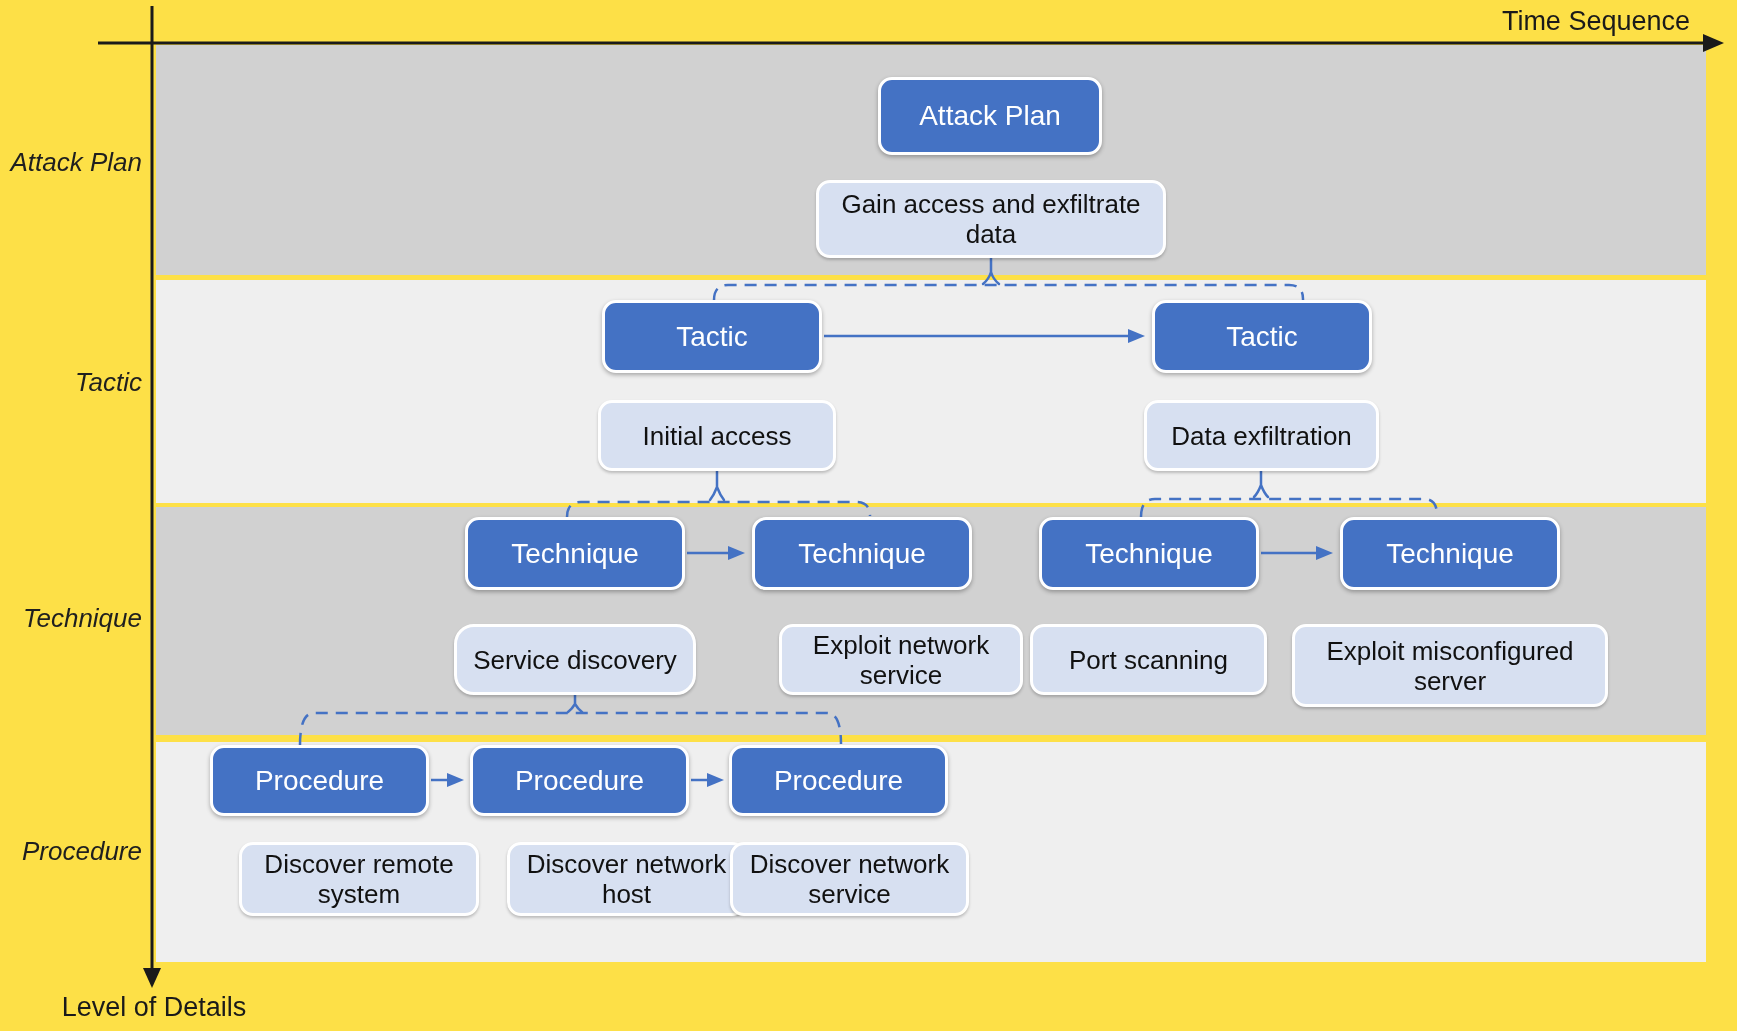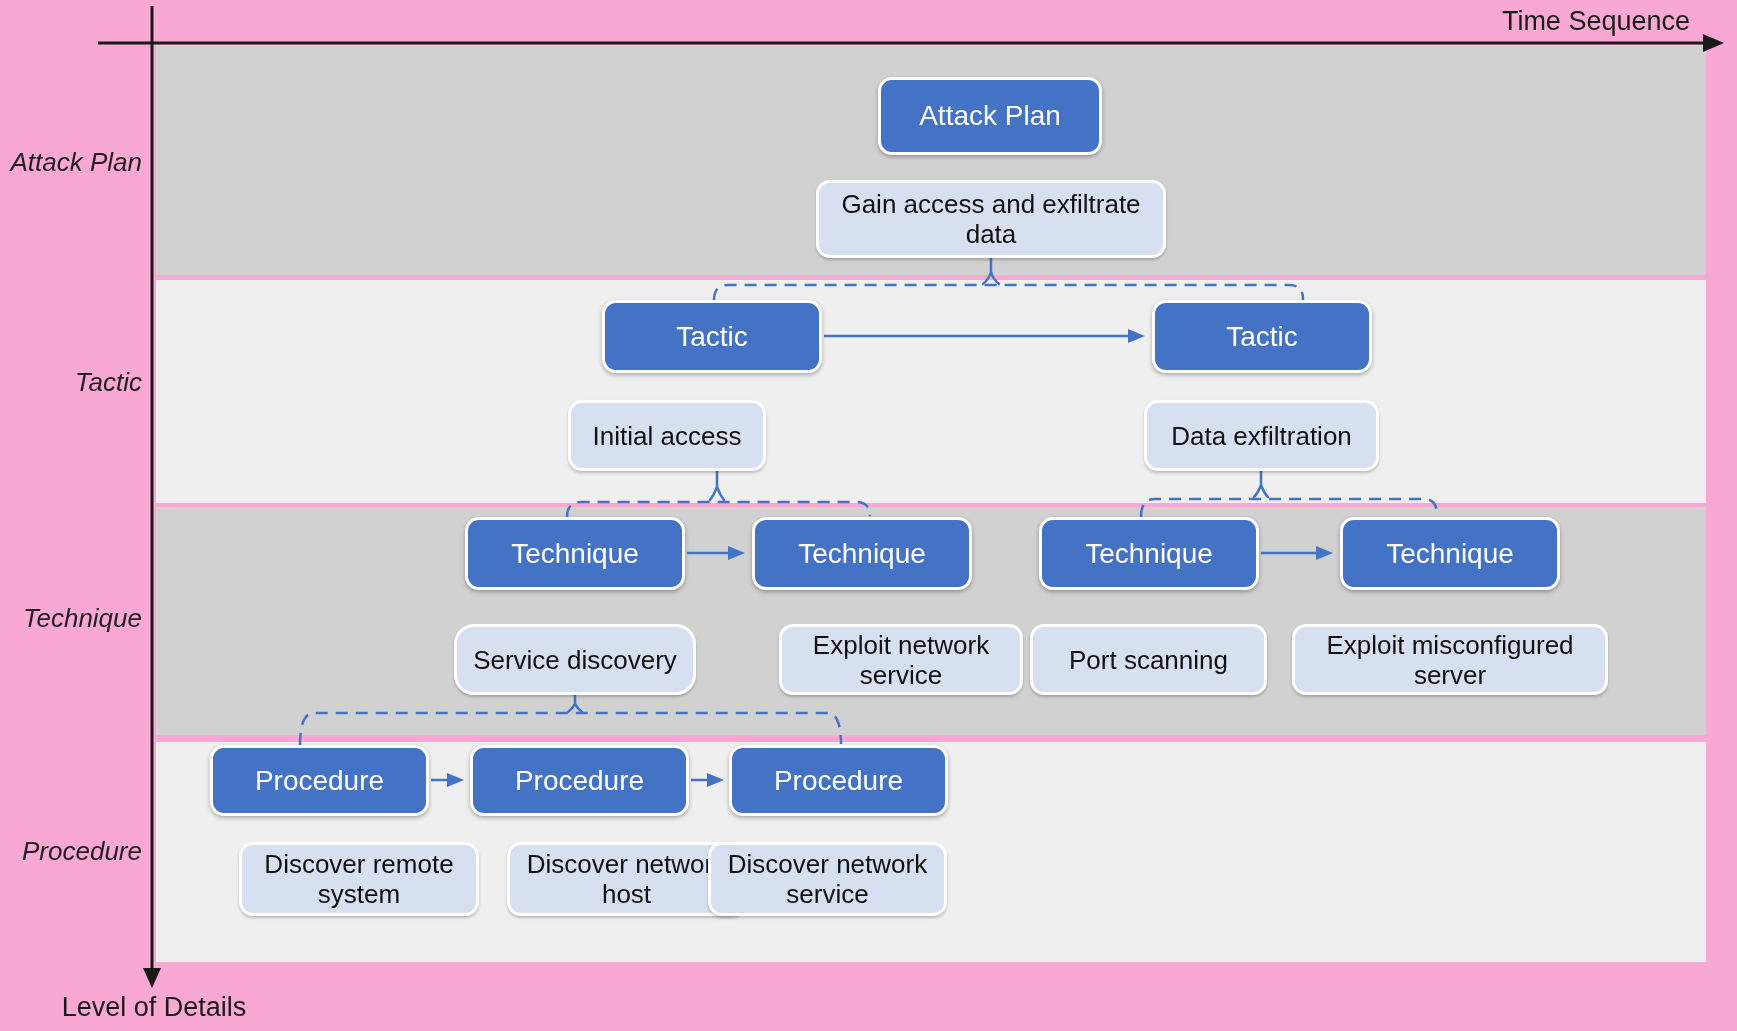--- a/index.html
+++ b/index.html
@@ -6,21 +6,21 @@
     --node-fill:#4472c4;
     --node-text:#ffffff;
     --desc-fill:#d7e0f1;
     --desc-text:#111111;
     --band-dark:#d1d1d1;
     --band-light:#efefef;
     --axis:#1a1a1a;
   }
   html,body{margin:0;padding:0;background:#ffffff;}
   .canvas{
-    position:relative;width:1737px;height:1031px;background:#f9a8d4;overflow:hidden;
+    position:relative;width:1737px;height:1031px;background:#fde047;overflow:hidden;
     font-family:"Liberation Sans", sans-serif;color:#111;
   }
   .band{position:absolute;left:156px;width:1550px;}
   .band.dark{background:var(--band-dark);}
   .band.light{background:var(--band-light);}
   .band1{top:45px;height:230px;}
   .band2{top:280px;height:223px;}
   .band3{top:507px;height:228px;}
   .band4{top:742px;height:220px;}
 
@@ -47,36 +47,36 @@
   }
   .desc{
     background:var(--desc-fill);color:var(--desc-text);
     font-size:26px;line-height:30px;padding:0 8px;box-shadow:0 2px 3px rgba(0,0,0,0.22);
   }
 
   .attack-plan        {left:878px; top:77px;  width:224px;height:78px;}
   .gain               {left:816px; top:180px; width:350px;height:78px;}
   .tactic-1           {left:602px; top:300px; width:220px;height:73px;}
   .tactic-2           {left:1152px;top:300px; width:220px;height:73px;}
-  .initial-access     {left:568px; top:400px; width:198px;height:71px;}
+  .initial-access     {left:598px; top:400px; width:238px;height:71px;}
   .data-exfiltration  {left:1144px;top:400px; width:235px;height:71px;}
   .technique-1        {left:465px; top:517px; width:220px;height:73px;}
   .technique-2        {left:752px; top:517px; width:220px;height:73px;}
   .technique-3        {left:1039px;top:517px; width:220px;height:73px;}
   .technique-4        {left:1340px;top:517px; width:220px;height:73px;}
   .service-discovery  {left:454px; top:624px; width:242px;height:71px;border-radius:20px;}
   .exploit-network    {left:739px; top:624px; width:244px;height:71px;margin-left:40px;}
   .port-scanning      {left:1030px;top:624px; width:237px;height:71px;}
-  .exploit-misconfig  {left:1292px;top:624px; width:316px;height:71px;}
+  .exploit-misconfig  {left:1292px;top:624px; width:316px;height:83px;}
   .procedure-1        {left:210px; top:745px; width:219px;height:71px;}
   .procedure-2        {left:470px; top:745px; width:219px;height:71px;}
   .procedure-3        {left:729px; top:745px; width:219px;height:71px;}
   .discover-remote    {left:199px; top:842px; width:240px;height:74px;margin-left:40px;}
   .discover-host      {left:459px; top:842px; width:239px;height:74px;margin-left:48px;}
-  .discover-service   {left:708px; top:842px; width:239px;height:74px;}
+  .discover-service   {left:730px; top:842px; width:239px;height:74px;}
 
   svg.overlay{position:absolute;left:0;top:0;pointer-events:none;}
 </style>
 </head>
 <body>
 
 <div class="canvas">
 
   <div class="band band1 dark"></div>
   <div class="band band2 light"></div>

